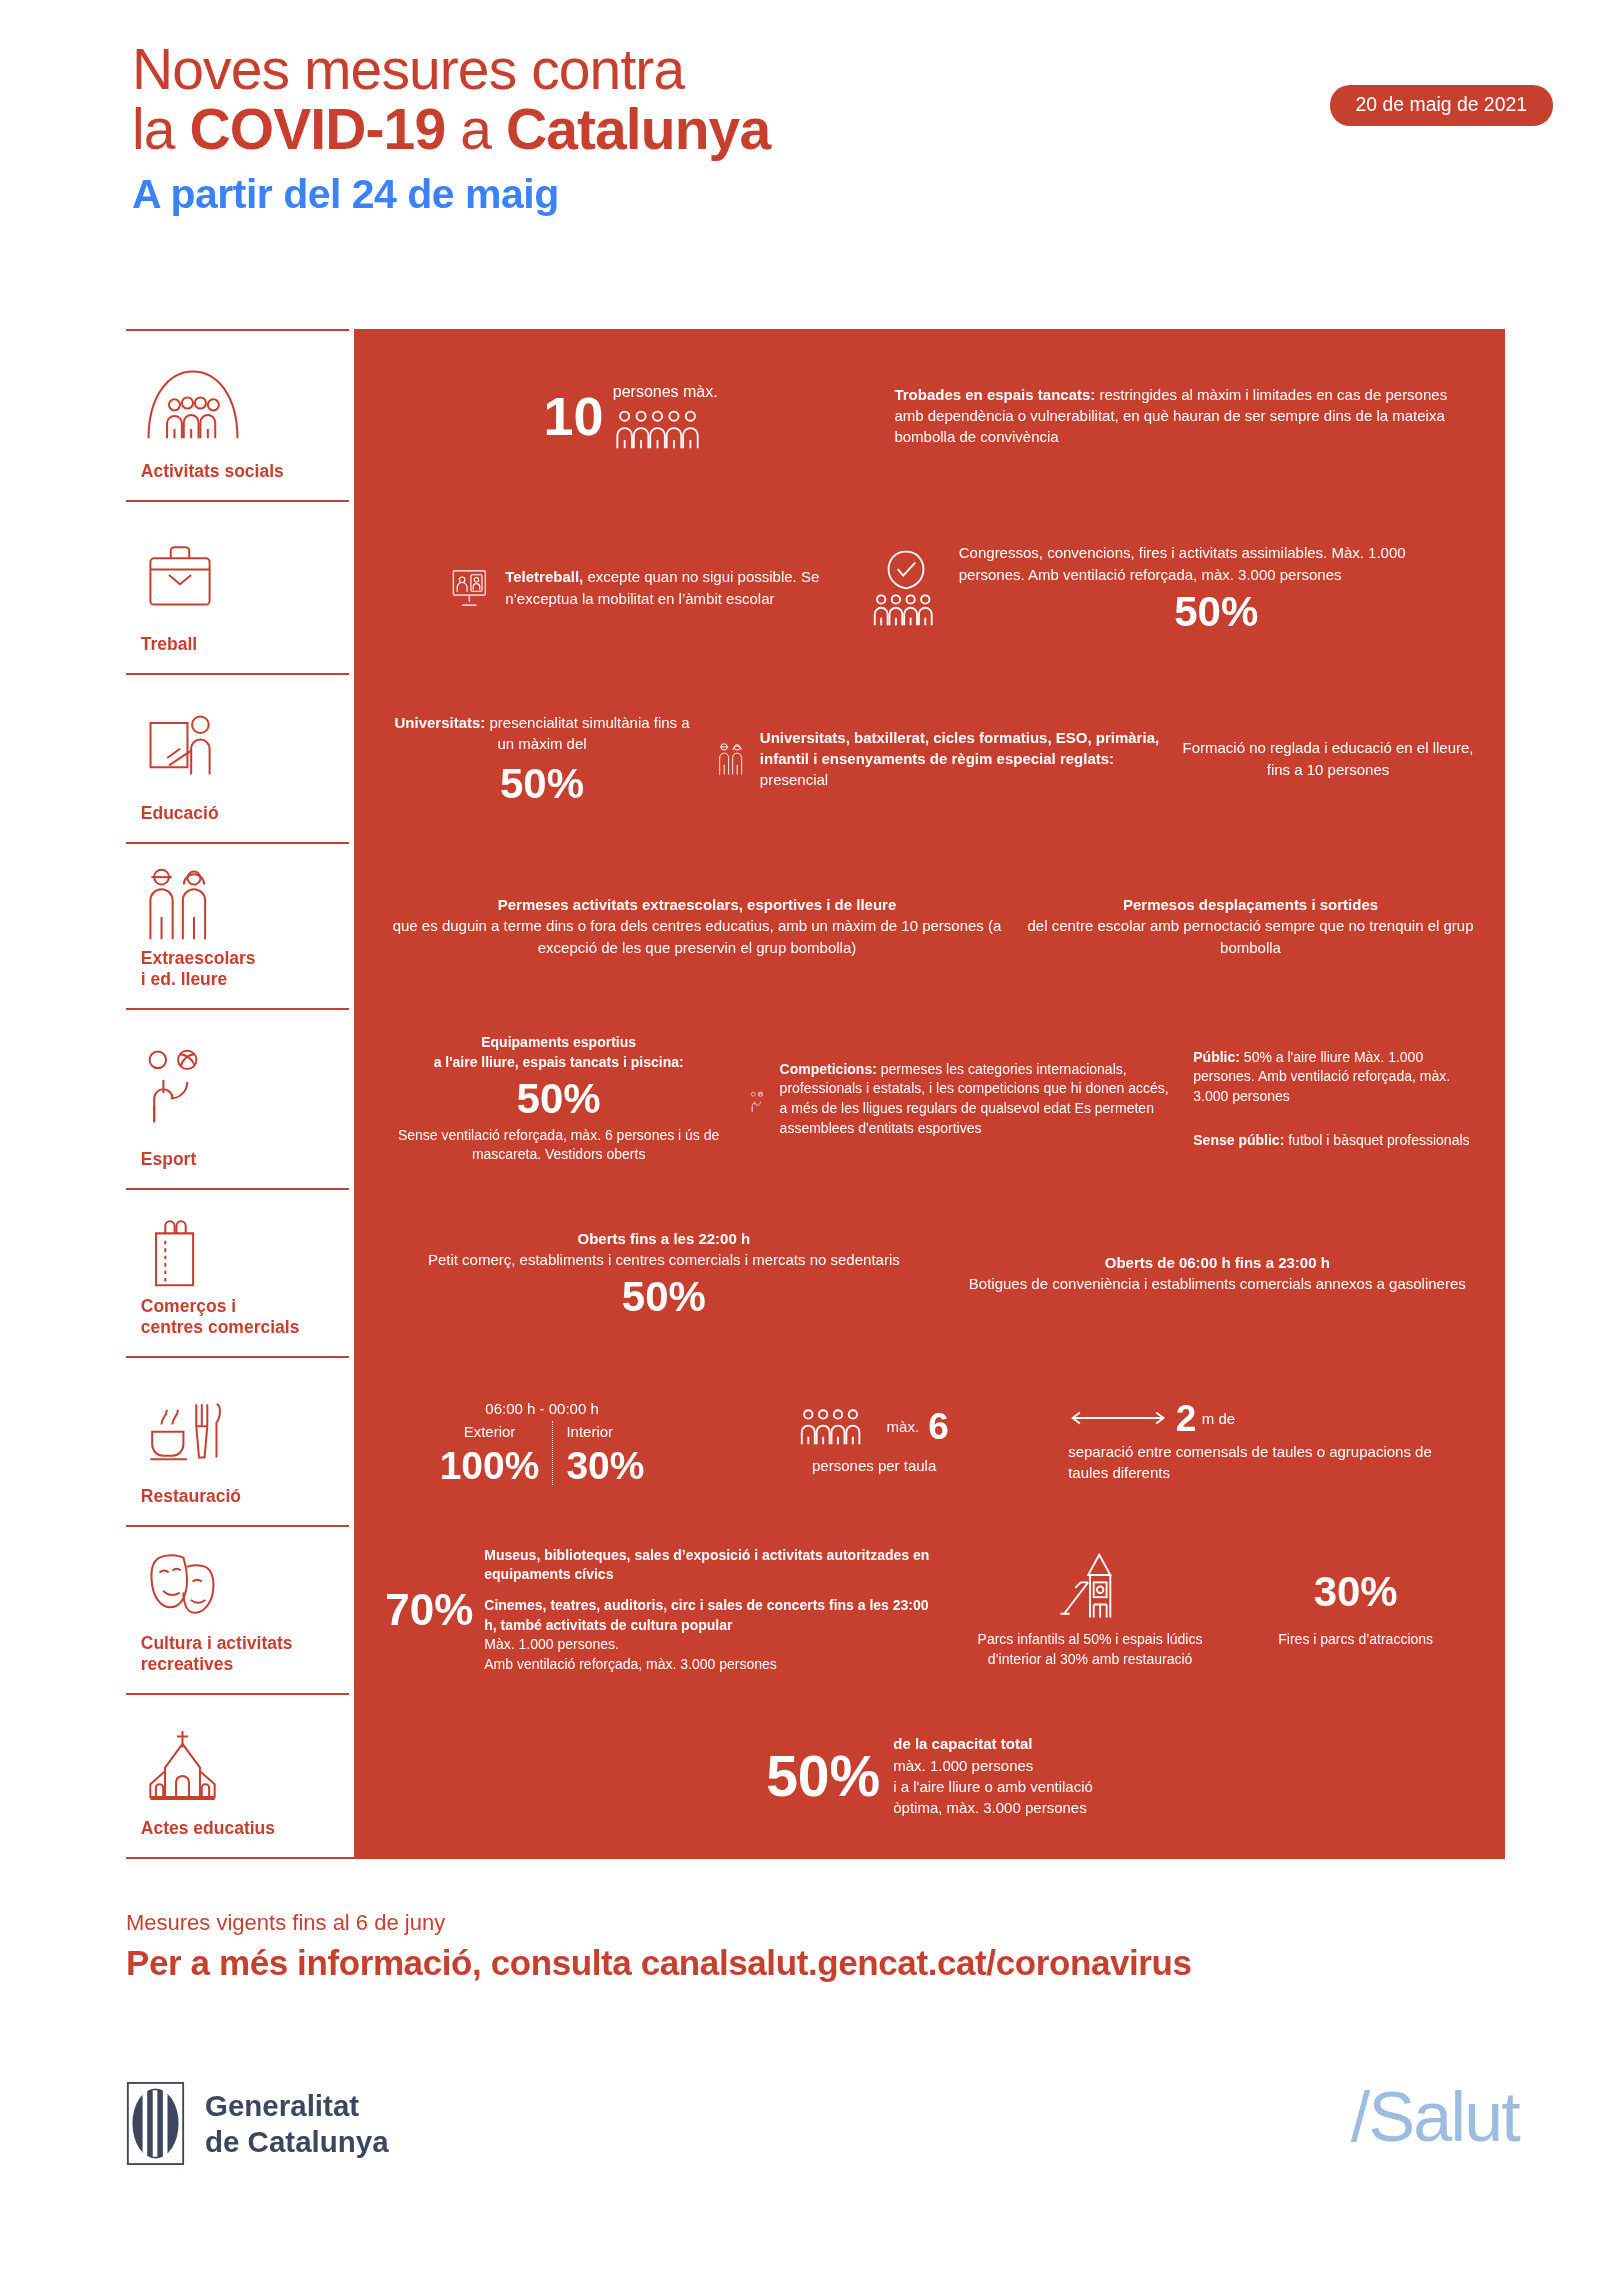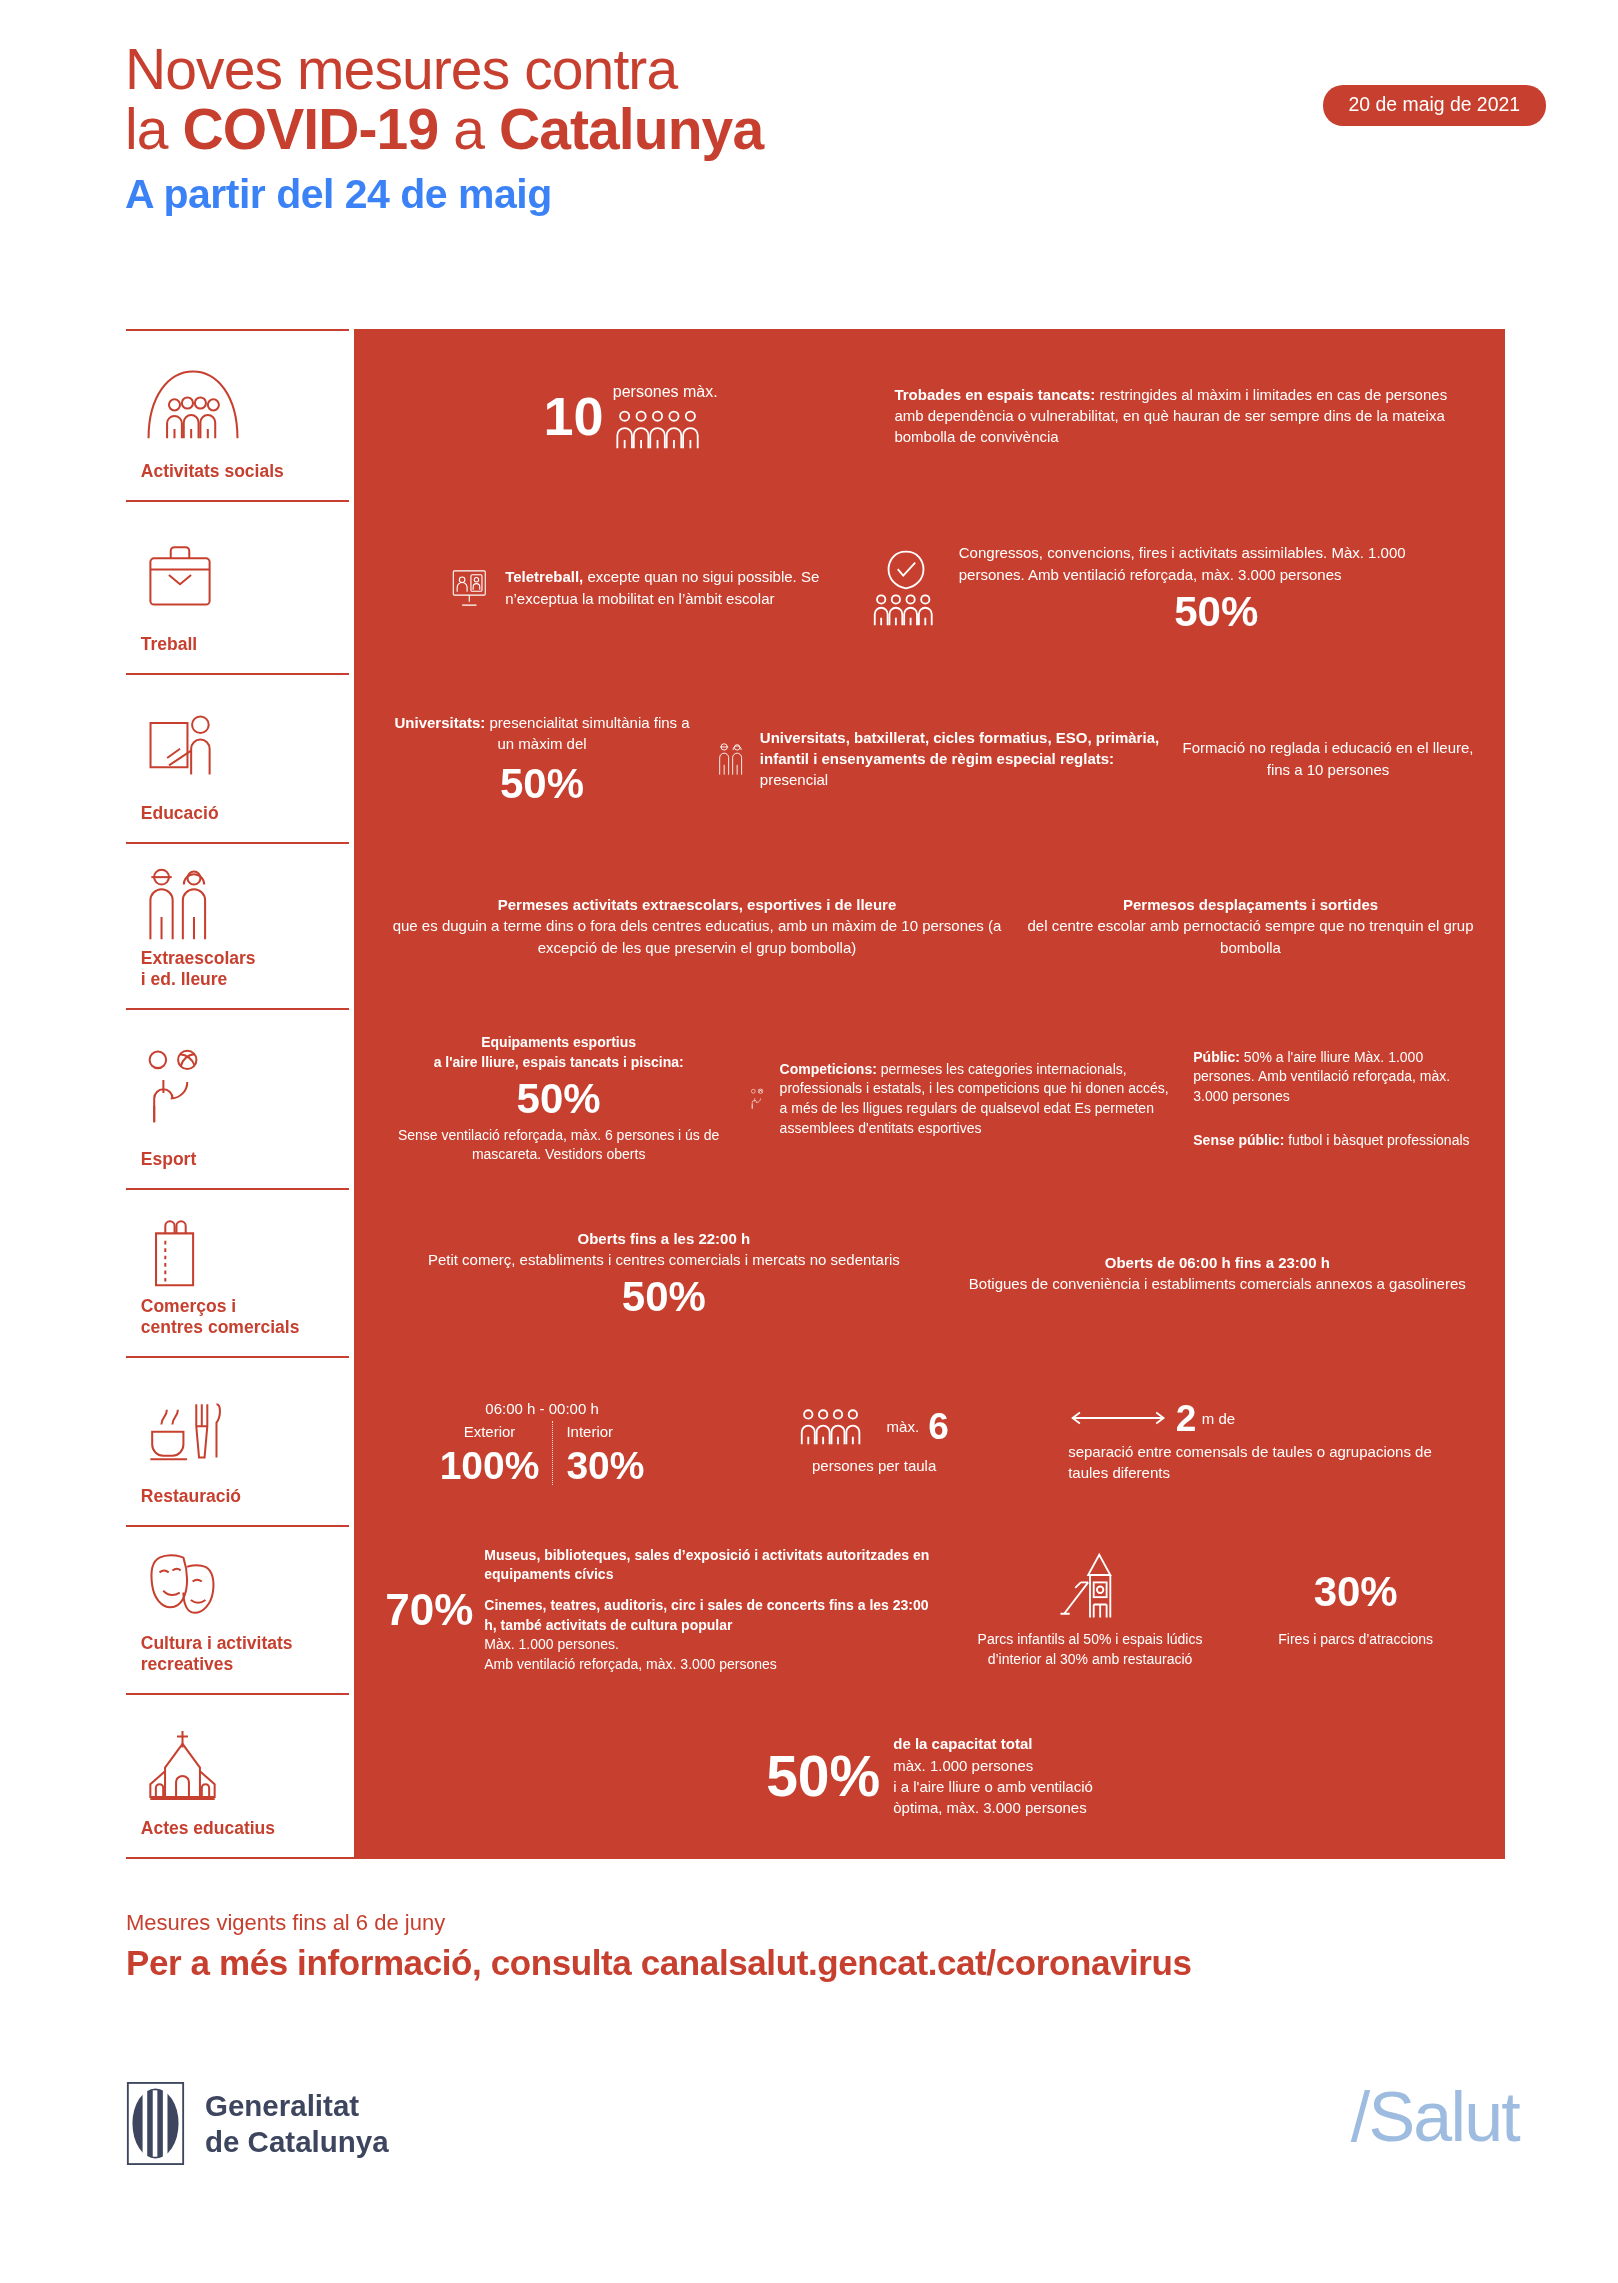--- a/index.html
+++ b/index.html
@@ -6,21 +6,21 @@
   * { box-sizing: border-box; margin: 0; padding: 0; }
   html, body {
     width: 1619px; height: 2283px;
     background: #ffffff;
     font-family: "Liberation Sans", sans-serif;
     overflow: hidden;
   }
   .page { position: relative; width: 1619px; height: 2283px; background:#fff; }
 
   
-  .header { position:absolute; left:125px; top:41px; width:1421px; }
+  .header { position:absolute; left:132px; top:41px; width:1421px; }
   .title-line1 { font-size: 57px; line-height: 1.0; color:#c7402f; letter-spacing:-0.9px; white-space:nowrap;}
   .title-line1 .thin { font-weight: 400; }
   .title-line2 { font-size: 57px; line-height: 1.12; color:#c7402f; letter-spacing:-0.9px; white-space:nowrap;}
   .title-line2 .thin { font-weight:400; }
   .title-line2 .bold { font-weight:700; }
   .subtitle { font-size: 41px; font-weight:700; color:#3b82f6; margin-top:9.2px; letter-spacing:-0.5px;}
   .date-badge {
     position:absolute; right:0px; top:44px;
     background:#c7402f; color:#fff; border-radius: 20px;
     padding: 8.3px 26px 10px 26px; font-size: 19.4px; font-weight:400;
@@ -300,21 +300,21 @@
         <div class="cat-label">Esport</div>
       </div>
       <div class="content">
         <div class="flexrow" style="align-items:center;">
           <div class="blk c" style="width:33%;">
             <div class="t-sm b" style="white-space:pre-line;">Equipaments esportius
 a l'aire lliure, espais tancats i piscina:</div>
             <div class="big" style="margin:5.5px 0 5.5px 0;">50%</div>
             <div class="t-sm">Sense ventilació reforçada, màx. 6 persones i ús de mascareta. Vestidors oberts</div>
           </div>
-          <div class="blk" style="width:40%; display:flex; align-items:center; gap:13px;">
+          <div class="blk" style="width:40%; display:flex; align-items:flex-end; gap:13px;">
             <svg width="54" height="72" viewBox="0 0 58 78">
               <g class="ico-wht" stroke-width="1.8">
                 <circle cx="12" cy="11" r="7"></circle>
                 <circle cx="38" cy="11" r="8"></circle>
                   <path d="M31 6 a14 14 0 0 1 13 10 M32 17 a13 13 0 0 1 12 -11"></path>
                 <path d="M8 74 v-22 a8 8 0 0 1 16 0"></path>
                 <path d="M23 52 c8 0 15 -7 15 -15"></path>
                 <path d="M8 74 v-16 M17 48 v-12"></path>
               </g>
             </svg>

